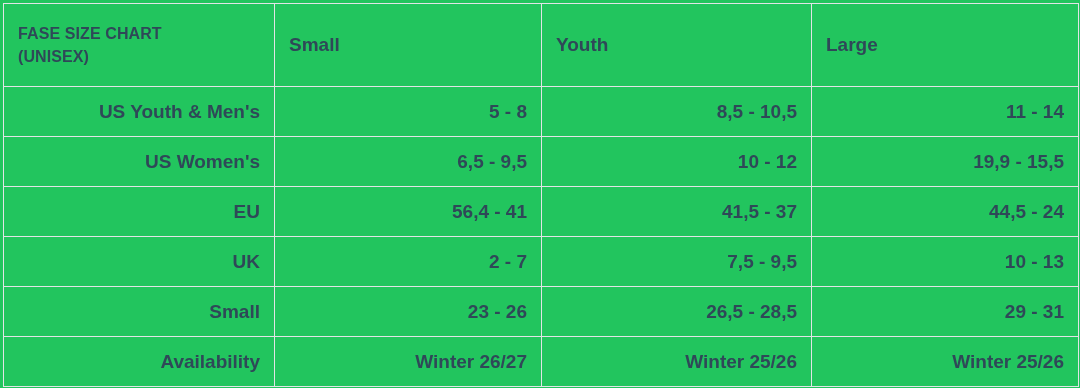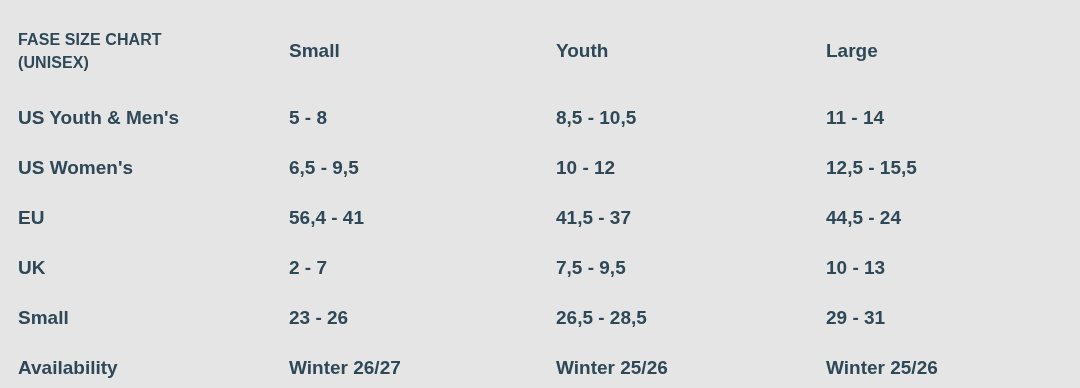--- a/index.html
+++ b/index.html
@@ -11,22 +11,22 @@
     width: 1080px;
     height: 388px;
     font-family: "Liberation Sans", sans-serif;
     color: #2f4858;
     -webkit-font-smoothing: antialiased;
   }
   .size-chart-wrap {
     width: 1080px;
     height: 388px;
     box-sizing: border-box;
-    padding: 9px 2px 4px 3px;
-    background: #e5e5e5;
+    padding: 3px 2px 4px 3px;
+    background: #22c55e;
   }
   table.size-chart {
     width: 1075px;
     border-collapse: collapse;
     table-layout: fixed;
     border: 1px solid #e2e4e6;
   }
   table.size-chart col.c-label { width: 271px; }
   table.size-chart col.c-small { width: 267px; }
   table.size-chart col.c-medium { width: 270px; }
@@ -52,20 +52,21 @@
   }
   table.size-chart thead th.chart-title {
     font-weight: bold;
     font-size: 16px;
     letter-spacing: 0.1px;
     white-space: normal;
     line-height: 1.45;
   }
   table.size-chart tbody td {
     height: 49px;
+    text-align: right;
   }
   .title-line { display: block; }
 </style>
 </head>
 <body>
 
 <div class="size-chart-wrap">
   <table class="size-chart">
     <colgroup>
       <col class="c-label">
@@ -88,21 +89,21 @@
       <tr>
         <td>US Youth &amp; Men's</td>
         <td>5 - 8</td>
         <td>8,5 - 10,5</td>
         <td>11 - 14</td>
       </tr>
       <tr>
         <td>US Women's</td>
         <td>6,5 - 9,5</td>
         <td>10 - 12</td>
-        <td>12,5 - 15,5</td>
+        <td>19,9 - 15,5</td>
       </tr>
       <tr>
         <td>EU</td>
         <td>56,4 - 41</td>
         <td>41,5 - 37</td>
         <td>44,5 - 24</td>
       </tr>
       <tr>
         <td>UK</td>
         <td>2 - 7</td>

